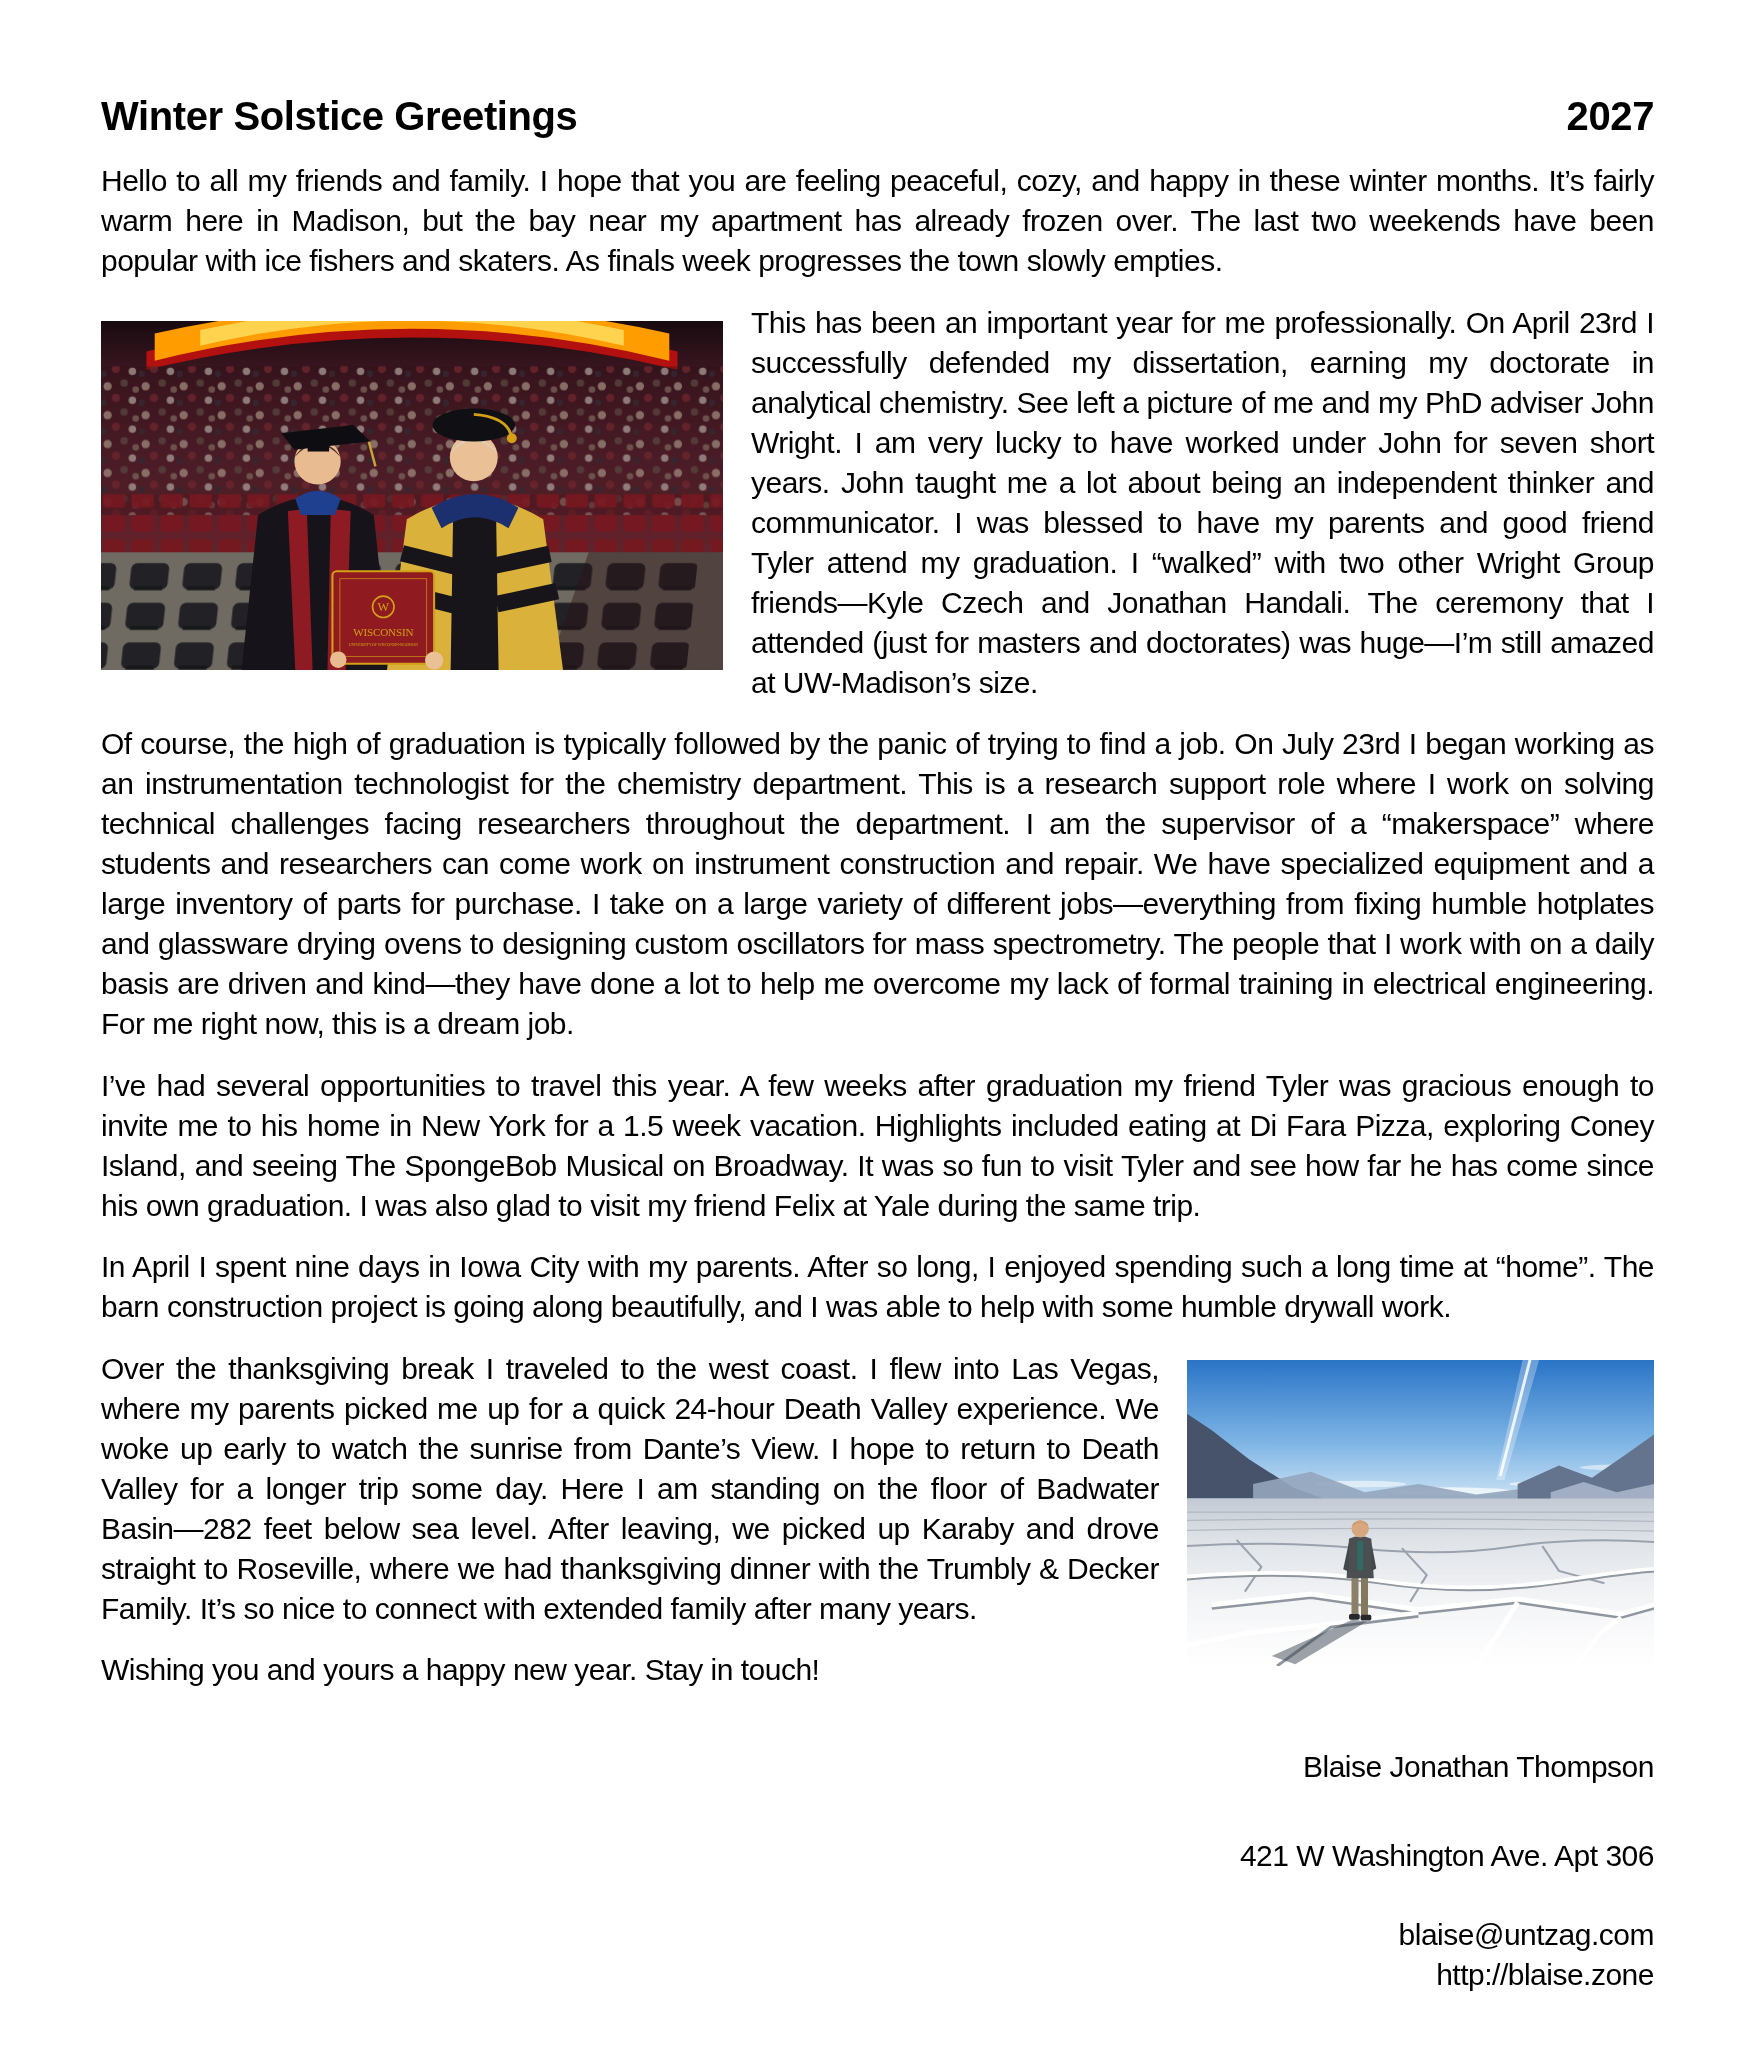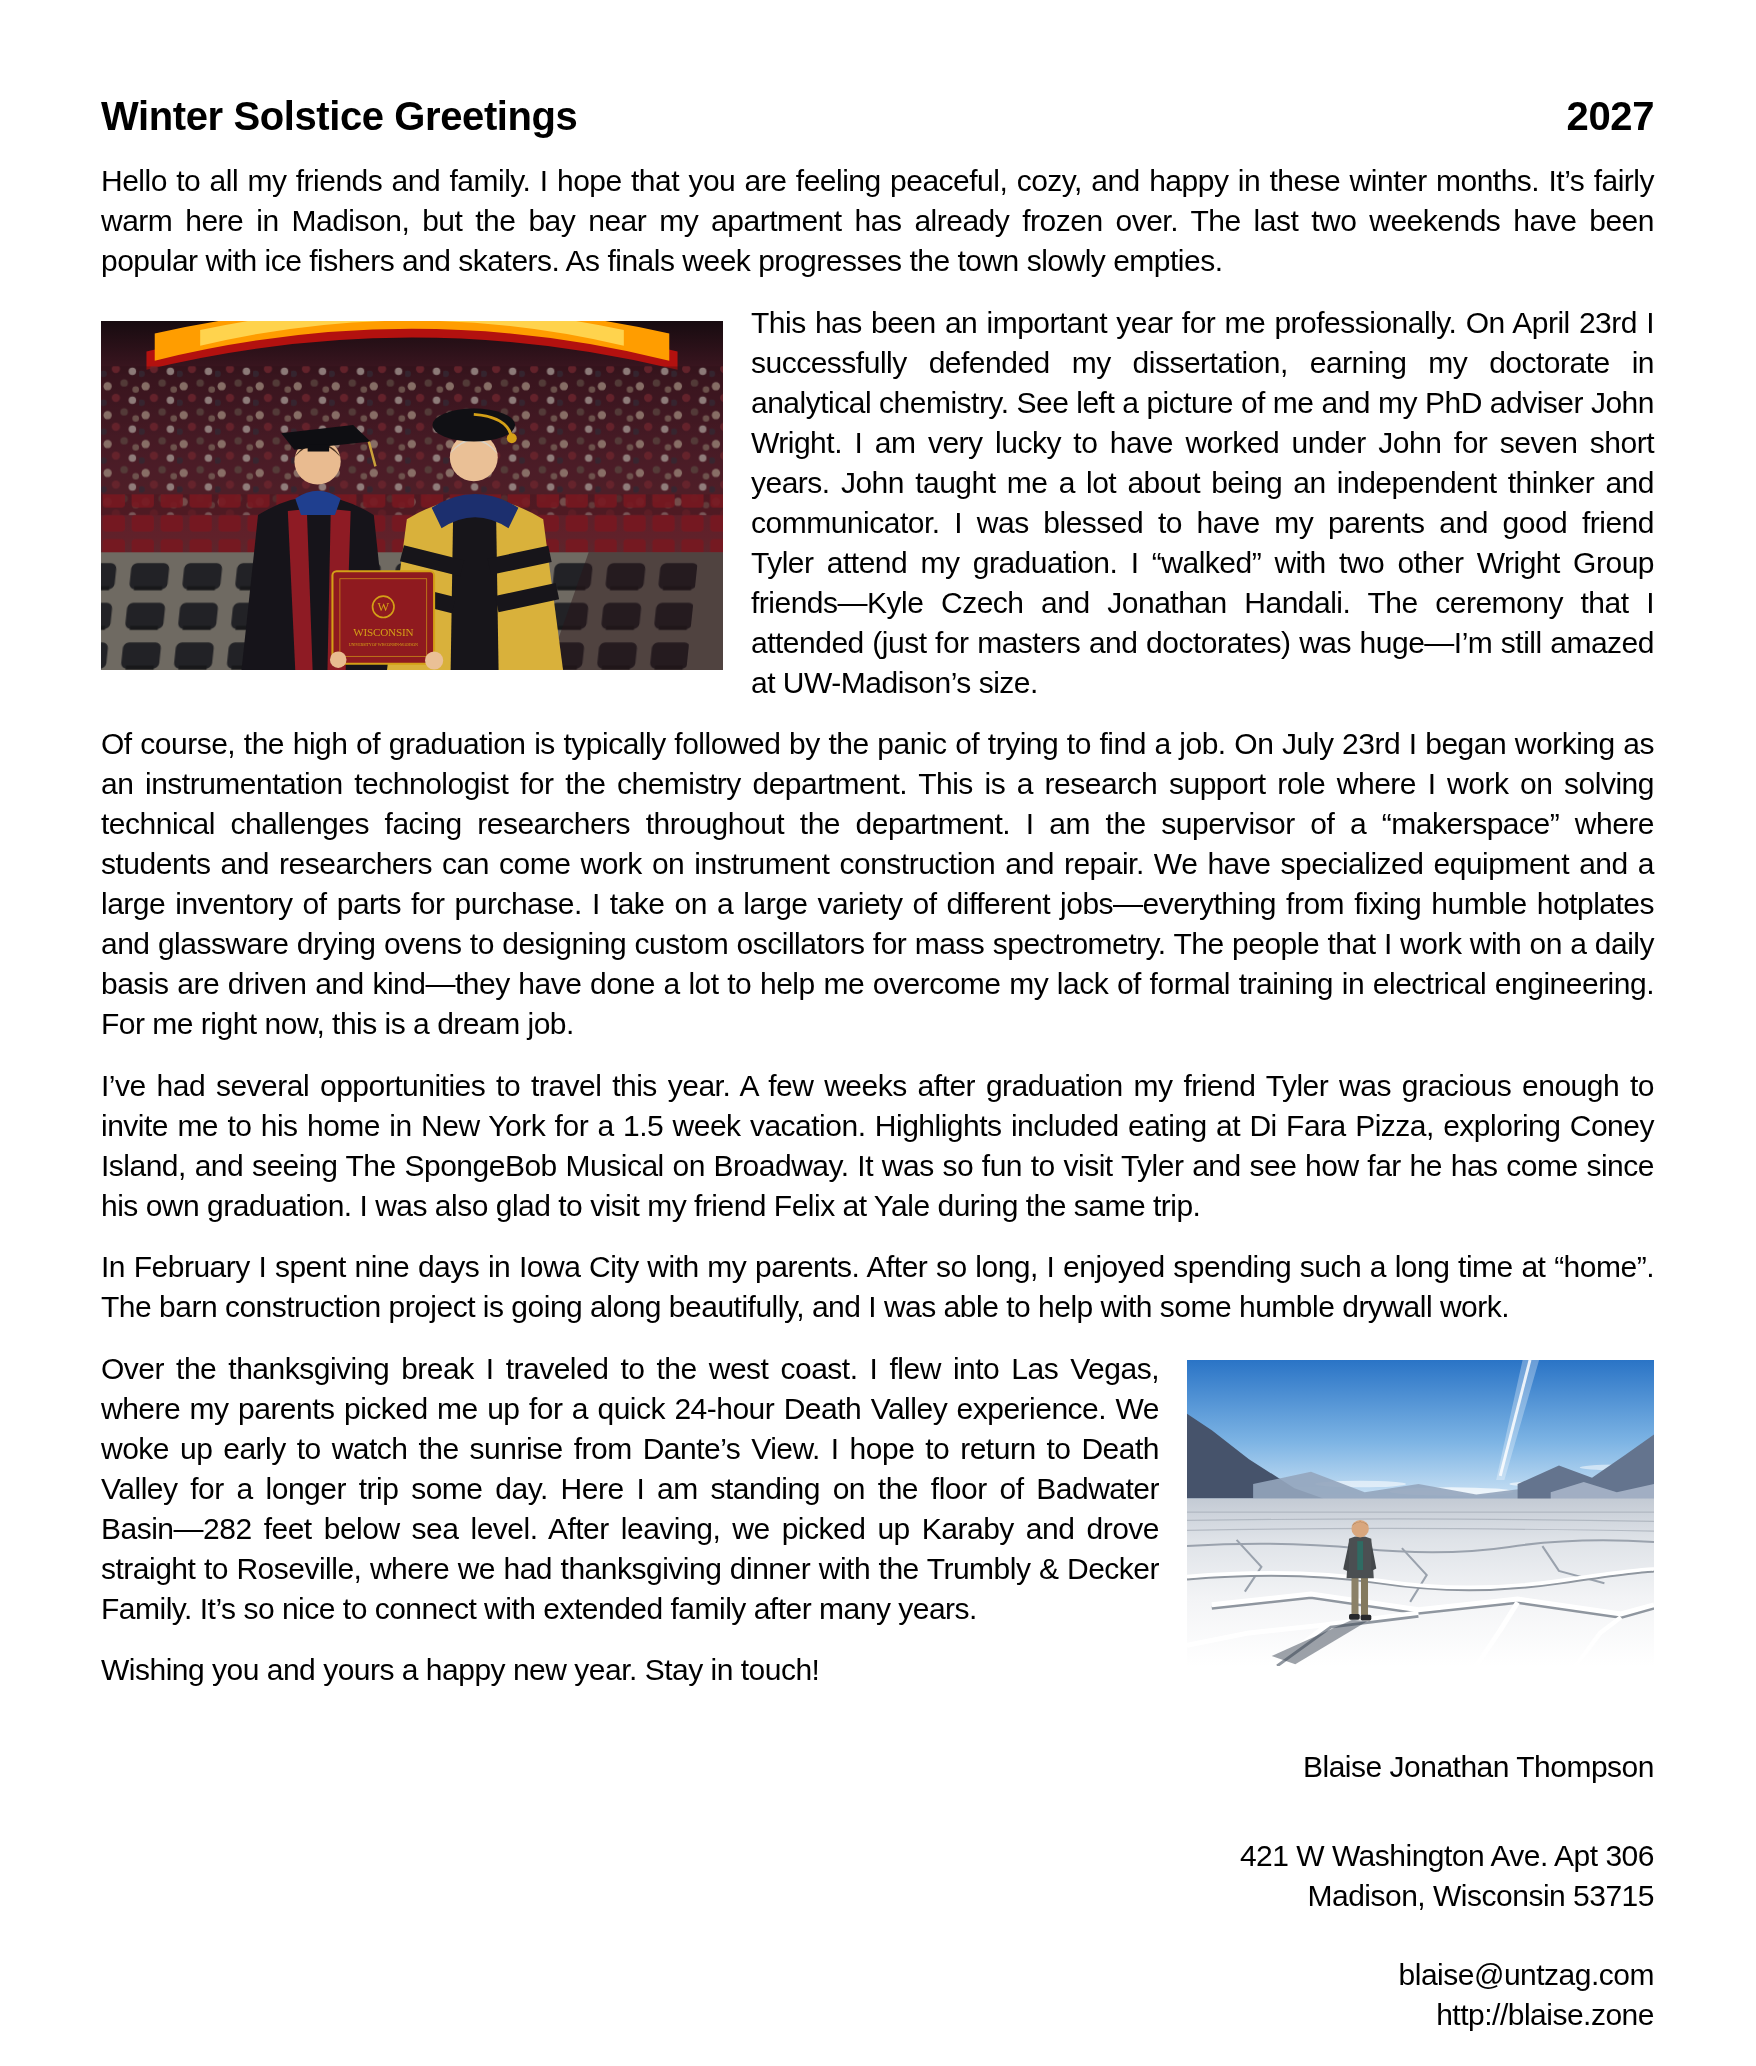--- a/index.html
+++ b/index.html
@@ -171,21 +171,21 @@
 
   <div class="para clear-left">
     <span>Of course, the high of graduation is typically followed by the panic of trying to find a job. On July 23rd I began working as an instrumentation technologist for the chemistry department. This is a research support role where I work on solving technical challenges facing researchers throughout the department. I am the supervisor of a “makerspace” where students and researchers can come work on instrument construction and repair. We have specialized equipment and a large inventory of parts for purchase. I take on a large variety of different jobs—everything from fixing humble hotplates and glassware drying ovens to designing custom oscillators for mass spectrometry. The people that I work with on a daily basis are driven and kind—they have done a lot to help me overcome my lack of formal training in electrical engineering. For me right now, this is a dream job.</span>
   </div>
 
   <div class="para">
     <span>I’ve had several opportunities to travel this year. A few weeks after graduation my friend Tyler was gracious enough to invite me to his home in New York for a 1.5 week vacation. Highlights included eating at Di Fara Pizza, exploring Coney Island, and seeing The SpongeBob Musical on Broadway. It was so fun to visit Tyler and see how far he has come since his own graduation. I was also glad to visit my friend Felix at Yale during the same trip.</span>
   </div>
 
   <div class="para">
-    <span>In February I spent nine days in Iowa City with my parents. After so long, I enjoyed spending such a long time at “home”. The barn construction project is going along beautifully, and I was able to help with some humble drywall work.</span>
+    <span>In April I spent nine days in Iowa City with my parents. After so long, I enjoyed spending such a long time at “home”. The barn construction project is going along beautifully, and I was able to help with some humble drywall work.</span>
   </div>
 
   <div class="para">
     <figure class="photo photo-badwater">
       <svg viewBox="0 0 1130 740" preserveAspectRatio="none" aria-hidden="true">
         <defs>
           <linearGradient id="skyGrad" x1="0" y1="0" x2="0" y2="1">
             <stop offset="0" stop-color="#2a74c6"></stop>
             <stop offset="0.55" stop-color="#7db4e4"></stop>
             <stop offset="1" stop-color="#d9eaf7"></stop>
@@ -254,21 +254,20 @@
   </div>
 
   <div class="para closing-para">
     <span>Wishing you and yours a happy new year. Stay in touch!</span>
   </div>
 
   <div class="sigblock">
     <div class="sig-name">Blaise Jonathan Thompson</div>
     <div class="sig-address">
       <div>421 W Washington Ave. Apt 306</div>
-      <div>Madison, Wisconsin 53715</div>
     </div>
     <div class="sig-contact">
       <div>blaise@untzag.com</div>
       <div>http://blaise.zone</div>
     </div>
   </div>
 
 </div>
 
 

